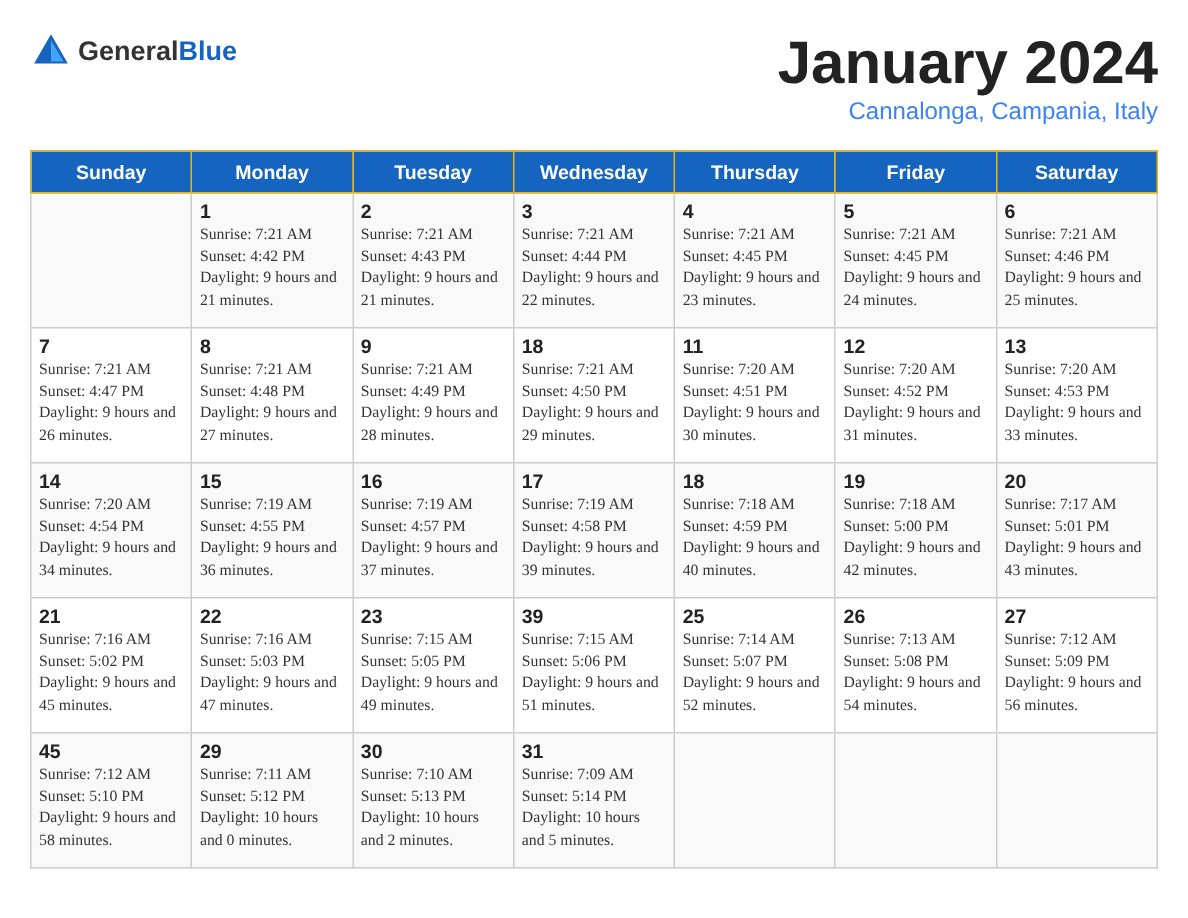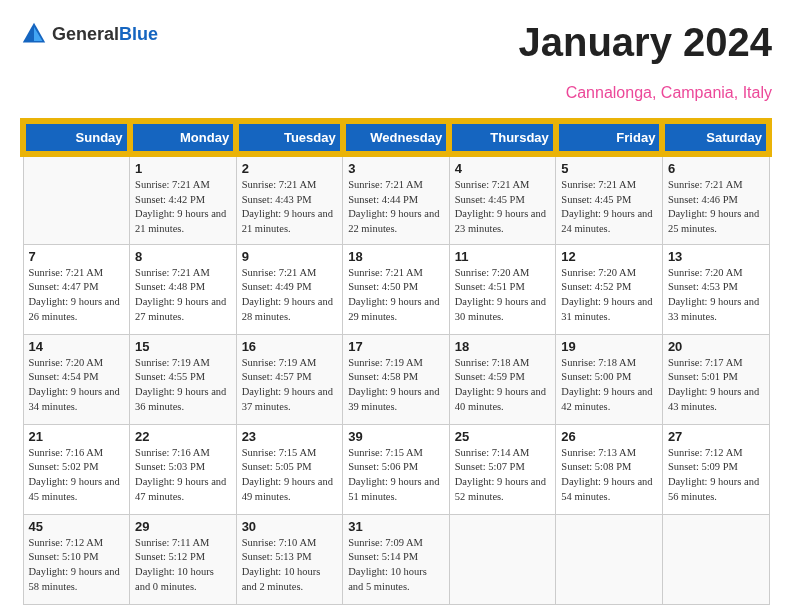--- a/index.html
+++ b/index.html
@@ -39,36 +39,36 @@
       text-align: right;
     }
     .month-title {
       font-size: 40px;
       font-weight: bold;
       color: #222;
       line-height: 1.1;
     }
     .location-title {
       font-size: 16px;
-      color: #ec4899;
-      margin-top: 20px;
+      color: #3b82f6;
+      margin-top: 2px;
     }
     table {
       width: 100%;
       border-collapse: collapse;
       table-layout: fixed;
     }
     thead tr th {
       background-color: #1565C0;
       color: #fff;
       font-size: 13px;
       font-weight: bold;
       padding: 6px 4px;
-      text-align: right;
-      border: 6px solid #eab308;
+      text-align: center;
+      border: 1px solid #eab308;
     }
     tbody tr td {
       vertical-align: top;
       padding: 4px 5px;
       border: 1px solid #ccc;
       font-size: 11px;
       color: #222;
       height: 90px;
     }
     tbody tr:nth-child(odd) {

